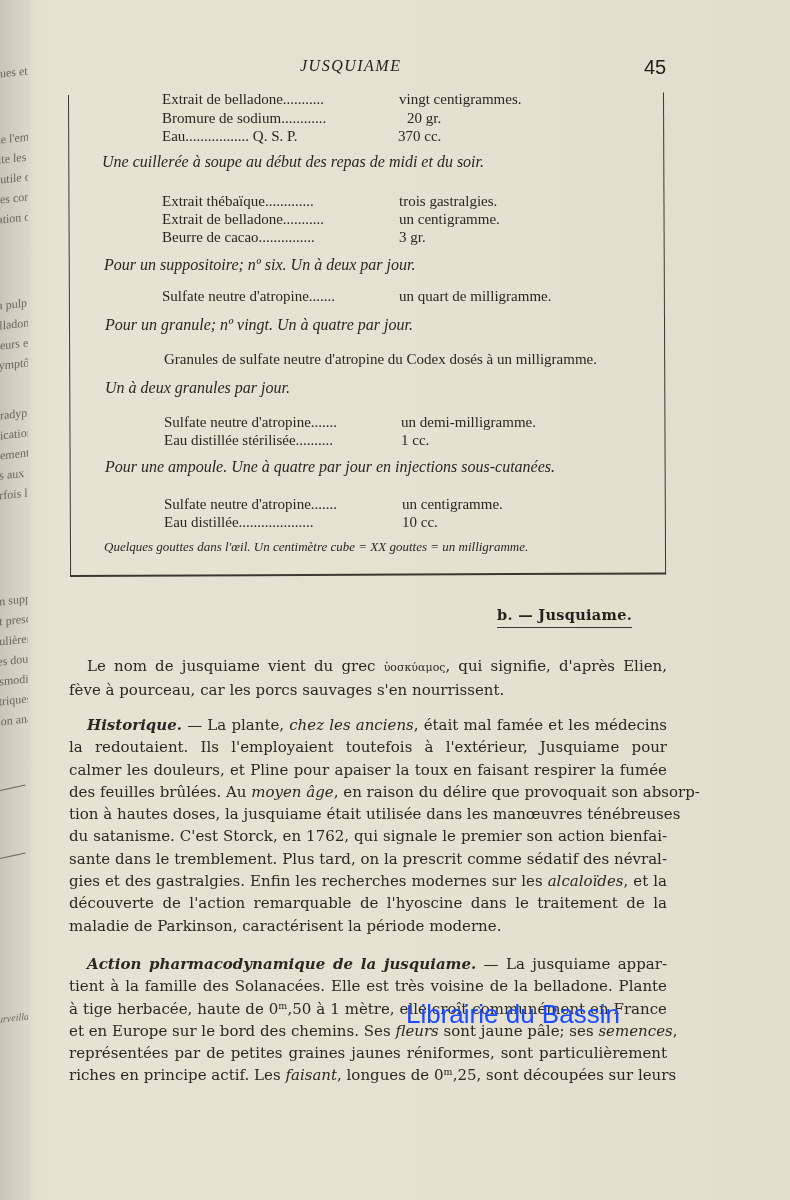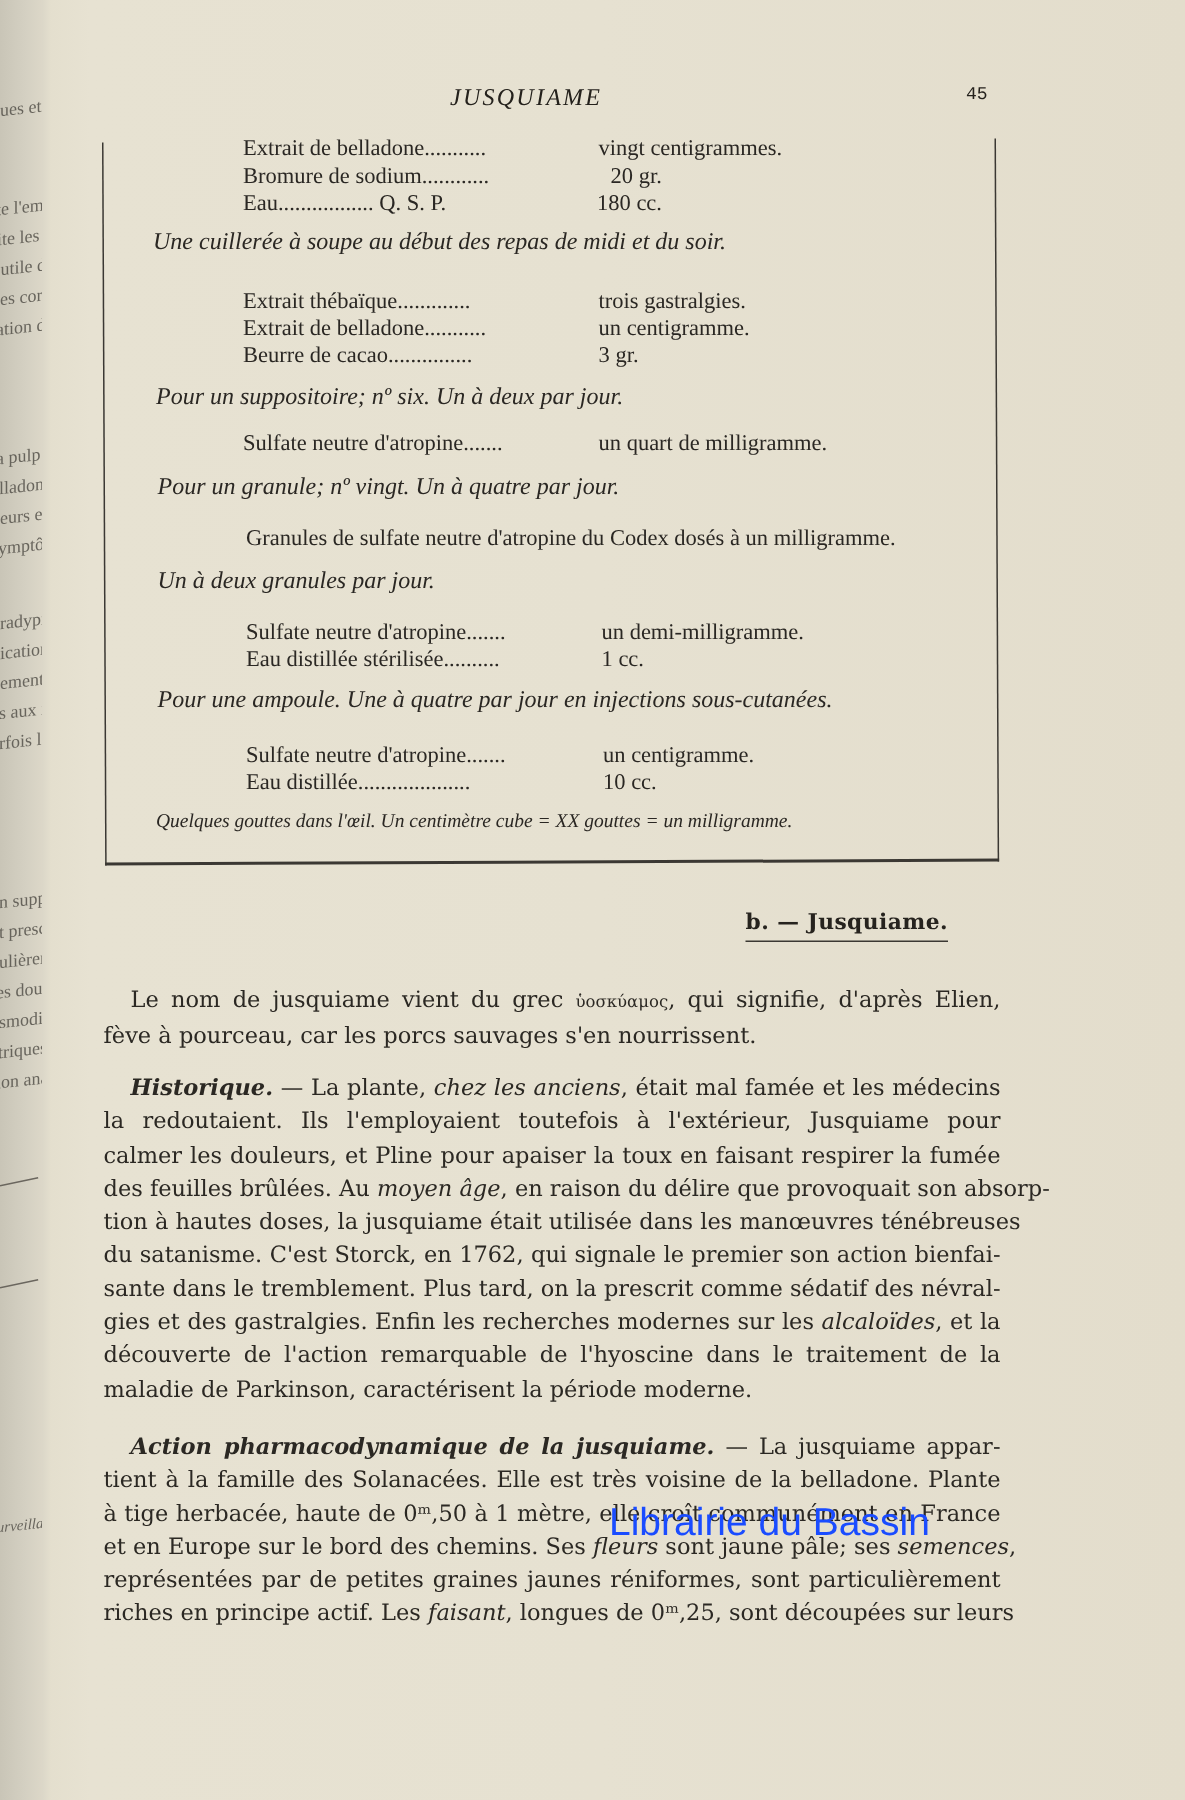--- a/index.html
+++ b/index.html
@@ -25,21 +25,21 @@
   .margin-frag span { display: block; position: relative; left: -6px; line-height: 20px; }
   .margin-rule { position: absolute; left: 0; width: 26px; height: 1px; background: #6a665e; transform: rotate(-12deg); transform-origin: left; }
 
   .running-head {
     position: absolute; top: 57px; left: 300px;
     font-family: "Liberation Serif", serif; font-style: italic; font-size: 16px; letter-spacing: 1.5px;
     color: #24211c;
   }
   .page-number {
     position: absolute; top: 56px; left: 644px;
-    font-family: Liberation Mono, monospace; font-size: 12px; color: #24211c;
+    font-family: Liberation Sans, sans-serif; font-size: 20px; color: #24211c;
   }
 
   .formula-box {
     position: absolute; left: 68px; top: 95px; width: 594px; height: 480px;
     border-left: 1.5px solid #3b3833; border-right: 1.5px solid #3b3833; border-bottom: 2px solid #3b3833;
     transform: rotate(-0.25deg); transform-origin: left top;
   }
   .fline {
     position: absolute; white-space: nowrap;
     font-family: "Liberation Serif", serif; font-size: 15px; color: #2a2723;
@@ -119,21 +119,21 @@
       <span>surveillance</span>
     </div>
 
   <div class="running-head">JUSQUIAME</div>
   <div class="page-number">45</div>
 
   <div class="formula-box"></div>
 
   <div class="fline" style="left:162px; top:91px;"><span class="fname">Extrait de belladone...........</span><span class="fdose" style="left:237px;">vingt centigrammes.</span></div>
   <div class="fline" style="left:162px; top:110px;"><span class="fname">Bromure de sodium............</span><span class="fdose" style="left:245px;">20 gr.</span></div>
-  <div class="fline" style="left:162px; top:128px;"><span class="fname">Eau................. Q. S. P.</span><span class="fdose" style="left:236px;">180 cc.</span></div>
+  <div class="fline" style="left:162px; top:128px;"><span class="fname">Eau................. Q. S. P.</span><span class="fdose" style="left:236px;">370 cc.</span></div>
   <div class="note" style="left:102px; top:153px;">Une cuillerée à soupe au début des repas de midi et du soir.</div>
 
   <div class="fline" style="left:162px; top:193px;"><span class="fname">Extrait thébaïque.............</span><span class="fdose" style="left:237px;">trois gastralgies.</span></div>
   <div class="fline" style="left:162px; top:211px;"><span class="fname">Extrait de belladone...........</span><span class="fdose" style="left:237px;">un centigramme.</span></div>
   <div class="fline" style="left:162px; top:229px;"><span class="fname">Beurre de cacao...............</span><span class="fdose" style="left:237px;">3 gr.</span></div>
   <div class="note" style="left:104px; top:256px;">Pour un suppositoire; nº six. Un à deux par jour.</div>
 
   <div class="fline" style="left:162px; top:288px;"><span class="fname">Sulfate neutre d'atropine.......</span><span class="fdose" style="left:237px;">un quart de milligramme.</span></div>
   <div class="note" style="left:105px; top:316px;">Pour un granule; nº vingt. Un à quatre par jour.</div>
 

